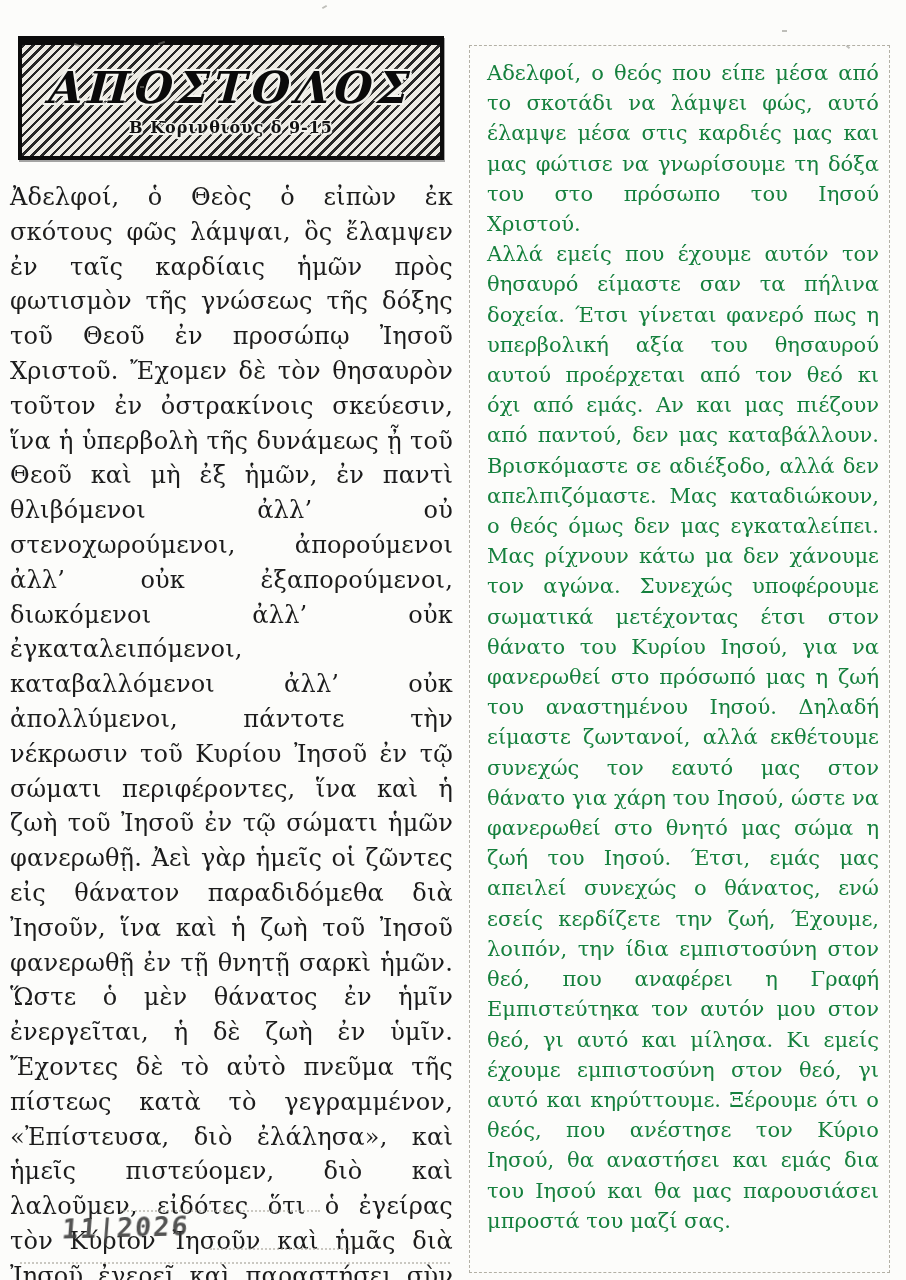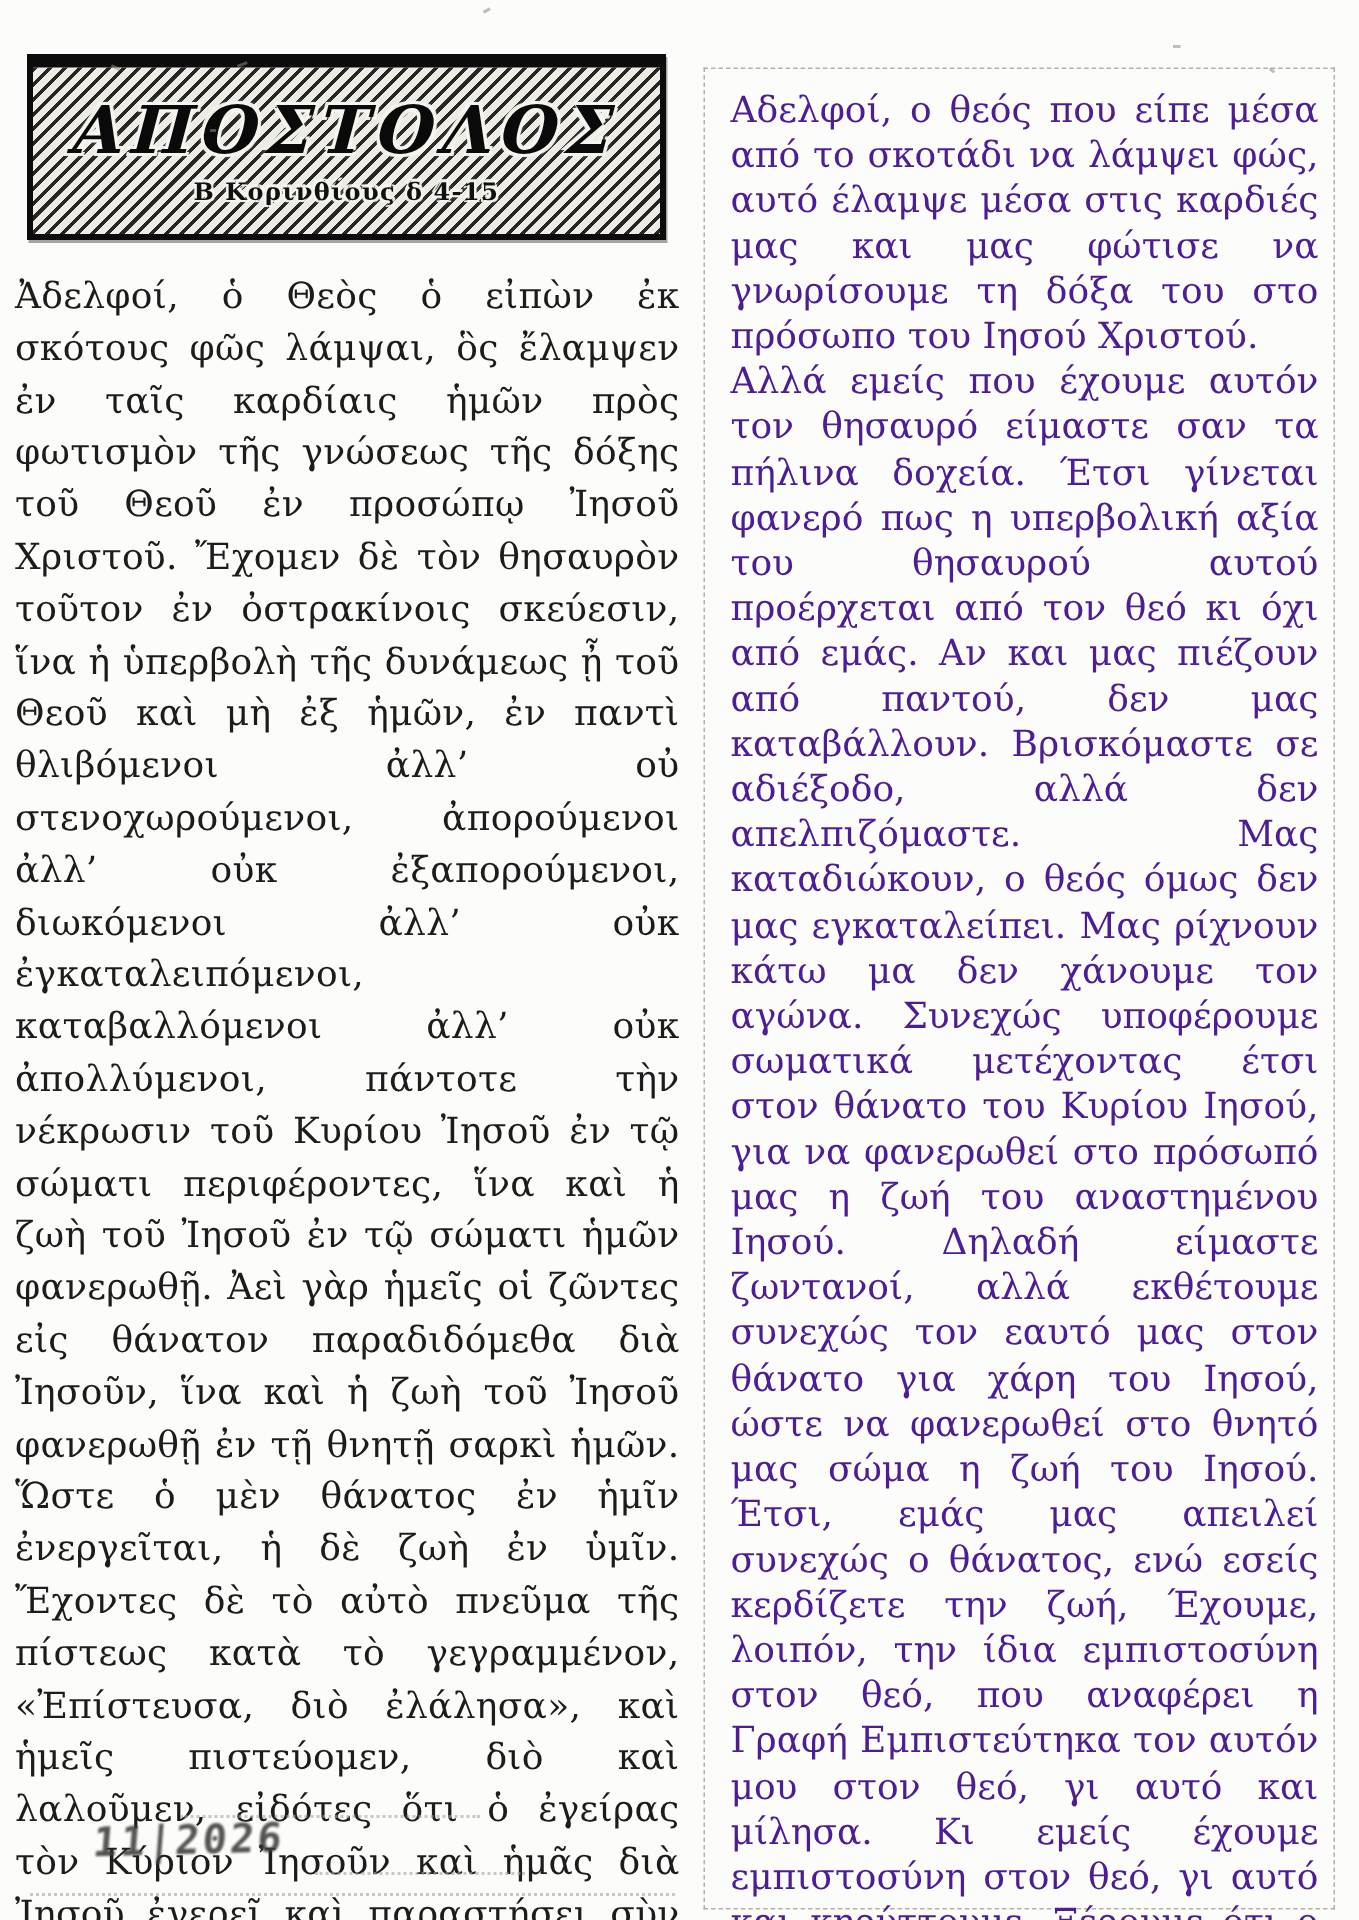--- a/index.html
+++ b/index.html
@@ -52,23 +52,23 @@
   
   .right-box{
     position:absolute;left:469px;top:45px;width:421px;height:1228px;
     box-sizing:border-box;
     border:1px dashed #b3b0a5;
     background:transparent;
   }
   .right-column{
     box-sizing:border-box;width:100%;height:100%;
     padding:12px 10px 6px 17px;
-    font-size:24px;line-height:30.2px;
+    font-size:21px;line-height:30.2px;
     text-align:justify;text-justify:inter-word;
-    color:#4c1d95;
+    color:#15803d;
   }
   .right-column p{margin:0;}
 
   
   .stamp{
     position:absolute;left:62px;top:1212px;
     font-family:"DejaVu Sans Mono","Liberation Mono",monospace;
     font-size:27px;font-weight:bold;color:#3d3d3d;
     letter-spacing:2px;
     transform:rotate(-1.5deg) skewX(-6deg);
@@ -83,21 +83,21 @@
     background:none;
   }
 </style>
 </head>
 <body>
 
 <div class="page">
 
   <div class="header-box">
     <div class="header-title">ΑΠΟΣΤΟΛΟΣ</div>
-    <div class="header-subtitle">Β Κορινθίους δ 4-15</div>
+    <div class="header-subtitle">Β Κορινθίους δ 9-15</div>
   </div>
 
   <div class="left-column">Ἀδελφοί, ὁ Θεὸς ὁ εἰπὼν ἐκ σκότους φῶς λάμψαι, ὃς ἔλαμψεν ἐν ταῖς καρδίαις ἡμῶν πρὸς φωτισμὸν τῆς γνώσεως τῆς δόξης τοῦ Θεοῦ ἐν προσώπῳ Ἰησοῦ Χριστοῦ. Ἔχομεν δὲ τὸν θησαυρὸν τοῦτον ἐν ὀστρακίνοις σκεύεσιν, ἵνα ἡ ὑπερβολὴ τῆς δυνάμεως ᾖ τοῦ Θεοῦ καὶ μὴ ἐξ ἡμῶν, ἐν παντὶ θλιβόμενοι ἀλλ’ οὐ στενοχωρούμενοι, ἀπορούμενοι ἀλλ’ οὐκ ἐξαπορούμενοι, διωκόμενοι ἀλλ’ οὐκ ἐγκαταλειπόμενοι, καταβαλλόμενοι ἀλλ’ οὐκ ἀπολλύμενοι, πάντοτε τὴν νέκρωσιν τοῦ Κυρίου Ἰησοῦ ἐν τῷ σώματι περιφέροντες, ἵνα καὶ ἡ ζωὴ τοῦ Ἰησοῦ ἐν τῷ σώματι ἡμῶν φανερωθῇ. Ἀεὶ γὰρ ἡμεῖς οἱ ζῶντες εἰς θάνατον παραδιδόμεθα διὰ Ἰησοῦν, ἵνα καὶ ἡ ζωὴ τοῦ Ἰησοῦ φανερωθῇ ἐν τῇ θνητῇ σαρκὶ ἡμῶν. Ὥστε ὁ μὲν θάνατος ἐν ἡμῖν ἐνεργεῖται, ἡ δὲ ζωὴ ἐν ὑμῖν. Ἔχοντες δὲ τὸ αὐτὸ πνεῦμα τῆς πίστεως κατὰ τὸ γεγραμμένον, «Ἐπίστευσα, διὸ ἐλάλησα», καὶ ἡμεῖς πιστεύομεν, διὸ καὶ λαλοῦμεν, εἰδότες ὅτι ὁ ἐγείρας τὸν Κύριον Ἰησοῦν καὶ ἡμᾶς διὰ Ἰησοῦ ἐγερεῖ καὶ παραστήσει σὺν ὑμῖν. Τὰ γὰρ πάντα δι’ ὑμᾶς, ἵνα ἡ χάρις πλεονάσασα διὰ τῶν πλειόνων τὴν εὐχαριστίαν περισσεύσῃ εἰς τὴν δόξαν τοῦ Θεοῦ.</div>
 
   <div class="right-box">
     <div class="right-column">
       <p>Αδελφοί, ο θεός που είπε μέσα από το σκοτάδι να λάμψει φώς, αυτό έλαμψε μέσα στις καρδιές μας και μας φώτισε να γνωρίσουμε τη δόξα του στο πρόσωπο του Ιησού Χριστού.</p>
       <p>Αλλά εμείς που έχουμε αυτόν τον θησαυρό είμαστε σαν τα πήλινα δοχεία. Έτσι γίνεται φανερό πως η υπερβολική αξία του θησαυρού αυτού προέρχεται από τον θεό κι όχι από εμάς. Αν και μας πιέζουν από παντού, δεν μας καταβάλλουν. Βρισκόμαστε σε αδιέξοδο, αλλά δεν απελπιζόμαστε. Μας καταδιώκουν, ο θεός όμως δεν μας εγκαταλείπει. Μας ρίχνουν κάτω μα δεν χάνουμε τον αγώνα. Συνεχώς υποφέρουμε σωματικά μετέχοντας έτσι στον θάνατο του Κυρίου Ιησού, για να φανερωθεί στο πρόσωπό μας η ζωή του αναστημένου Ιησού. Δηλαδή είμαστε ζωντανοί, αλλά εκθέτουμε συνεχώς τον εαυτό μας στον θάνατο για χάρη του Ιησού, ώστε να φανερωθεί στο θνητό μας σώμα η ζωή του Ιησού. Έτσι, εμάς μας απειλεί συνεχώς ο θάνατος, ενώ εσείς κερδίζετε την ζωή, Έχουμε, λοιπόν, την ίδια εμπιστοσύνη στον θεό, που αναφέρει η Γραφή Εμπιστεύτηκα τον αυτόν μου στον θεό, γι αυτό και μίλησα. Κι εμείς έχουμε εμπιστοσύνη στον θεό, γι αυτό και κηρύττουμε. Ξέρουμε ότι ο θεός, που ανέστησε τον Κύριο Ιησού, θα αναστήσει και εμάς δια του Ιησού και θα μας παρουσιάσει μπροστά του μαζί σας.</p>
 
     </div>

